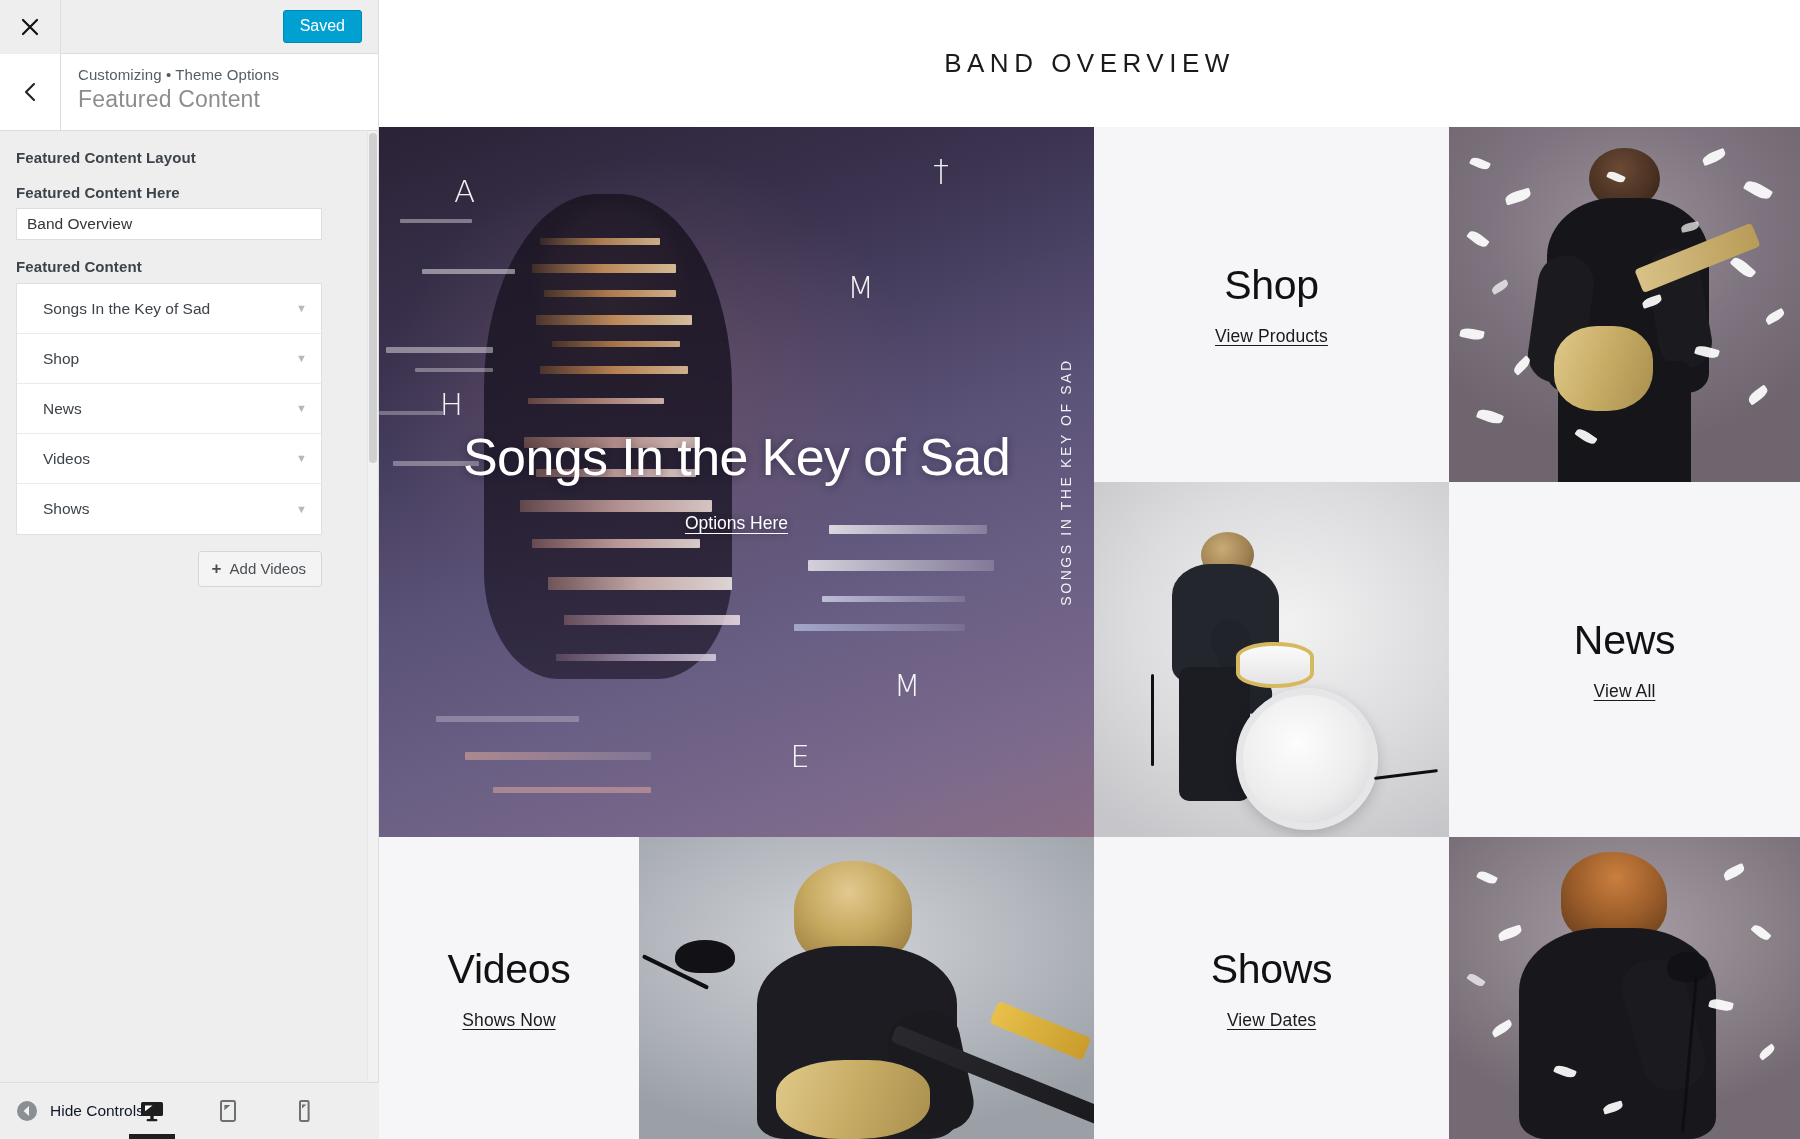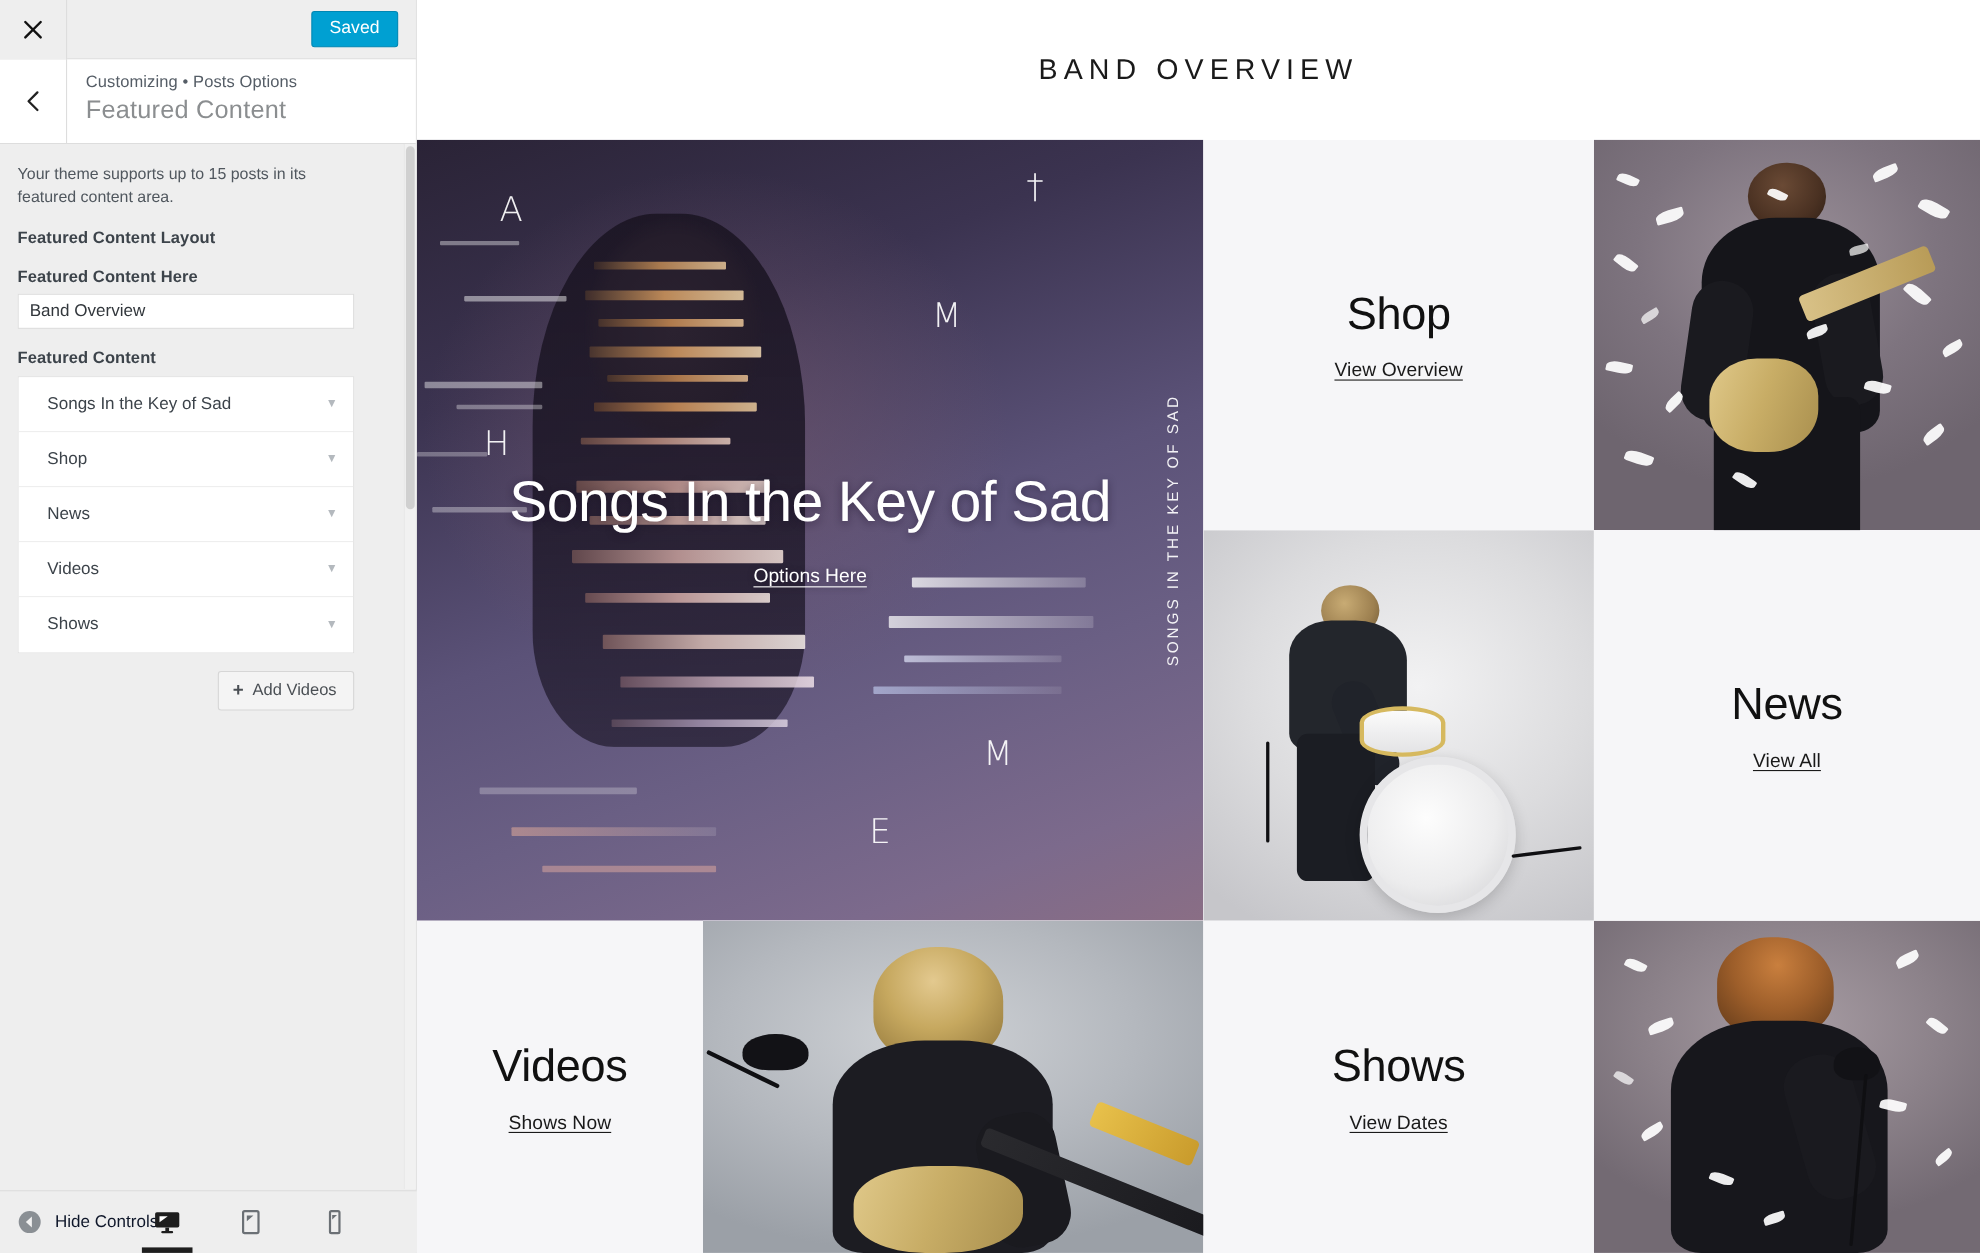--- a/index.html
+++ b/index.html
@@ -283,28 +283,27 @@
       </div>
     </div>
 
     <div class="panel-title-bar">
       <div class="back-btn">
         <svg width="16" height="22" viewBox="0 0 16 22">
           <path d="M12 3 L4 11 L12 19" stroke="#222" stroke-width="2.1" fill="none" stroke-linecap="round" stroke-linejoin="round"></path>
         </svg>
       </div>
       <div class="panel-title-text">
-        <div class="breadcrumb">Customizing • Posts Options</div>
+        <div class="breadcrumb">Customizing • Theme Options</div>
         <div class="panel-name">Featured Content</div>
       </div>
     </div>
 
     <div class="panel-body">
       <div class="panel-inner">
-        <div class="desc">Your theme supports up to 15 posts in its featured content area.</div>
 
         <div class="field-group">
           <span class="field-label">Featured Content Layout</span>
         </div>
 
         <div class="field-group">
           <span class="field-label">Featured Content Here</span>
           <input class="text-input" type="text" value="Band Overview" style="">
         </div>
 
@@ -438,21 +437,21 @@
             <a class="hero-link" href="#">Options Here</a>
           </div>
 
           <div class="hero-vertical">SONGS IN THE KEY OF SAD</div>
         </div>
       </div>
 
       <div class="tile tile-shop">
         <div class="txt-tile">
           <h2>Shop</h2>
-          <a href="#">View Overview</a>
+          <a href="#">View Products</a>
         </div>
       </div>
 
       <div class="tile tile-photo-guitar">
         <div class="photo ph-guitar">
           <div class="head-shape" style="left:40%;top:6%;width:20%;height:17%;background:radial-gradient(circle at 44% 34%,#6a4a35 0%,#4a3122 60%,#2c1d14 100%);"></div>
           <div class="body-shape" style="left:28%;top:20%;width:46%;height:55%;"></div>
           <div class="arm-shape" style="left:24%;top:36%;width:16%;height:36%;transform:rotate(8deg);"></div>
           <div class="arm-shape" style="left:58%;top:34%;width:15%;height:34%;transform:rotate(-10deg);"></div>
           <div class="body-shape" style="left:31%;top:66%;width:38%;height:40%;border-radius:12px;"></div>

